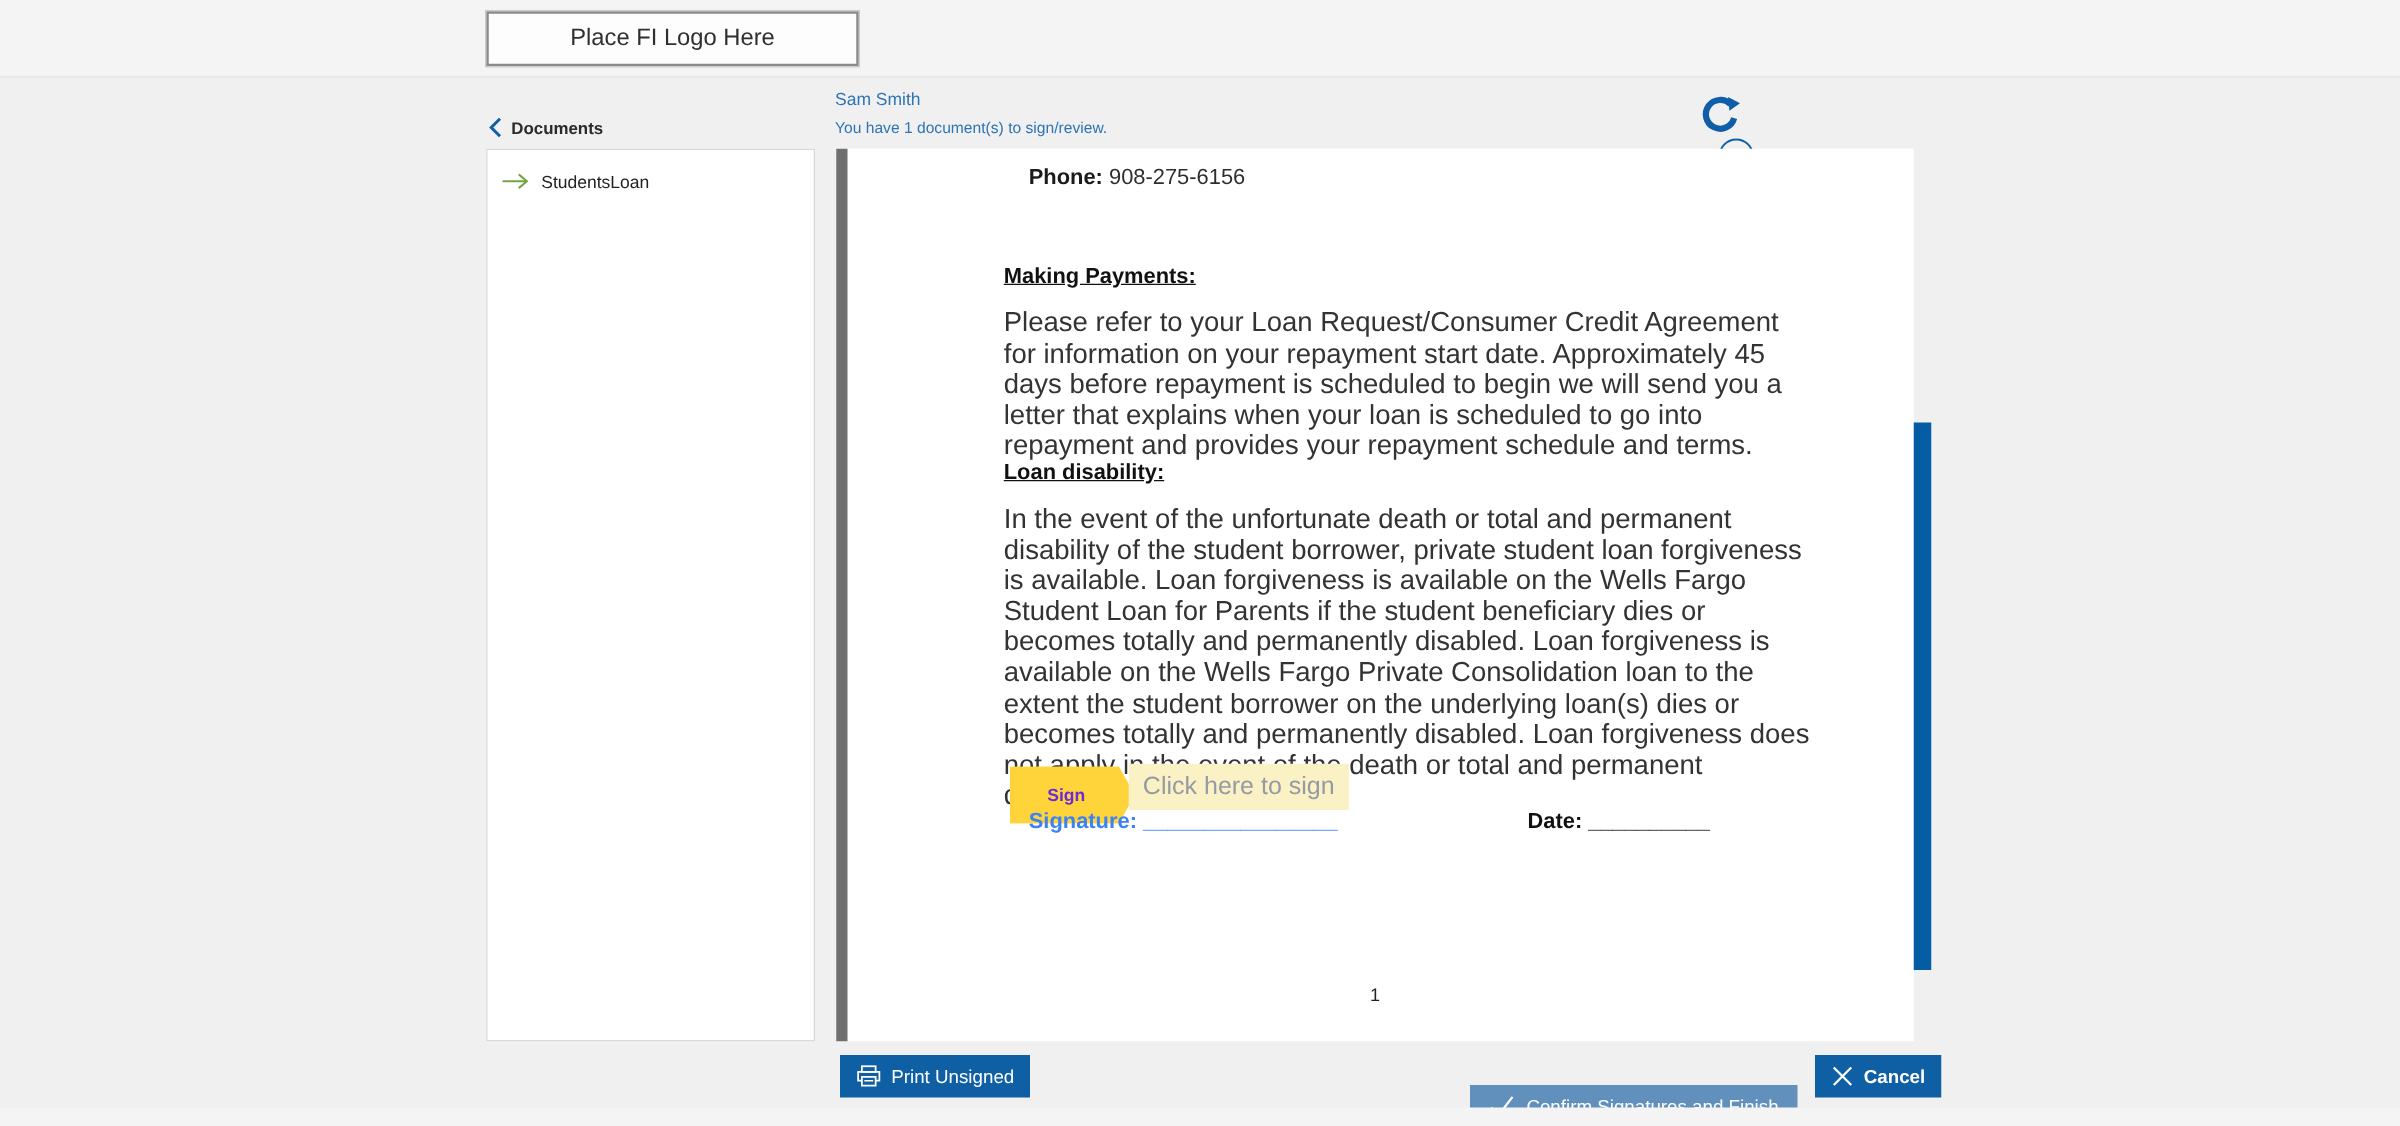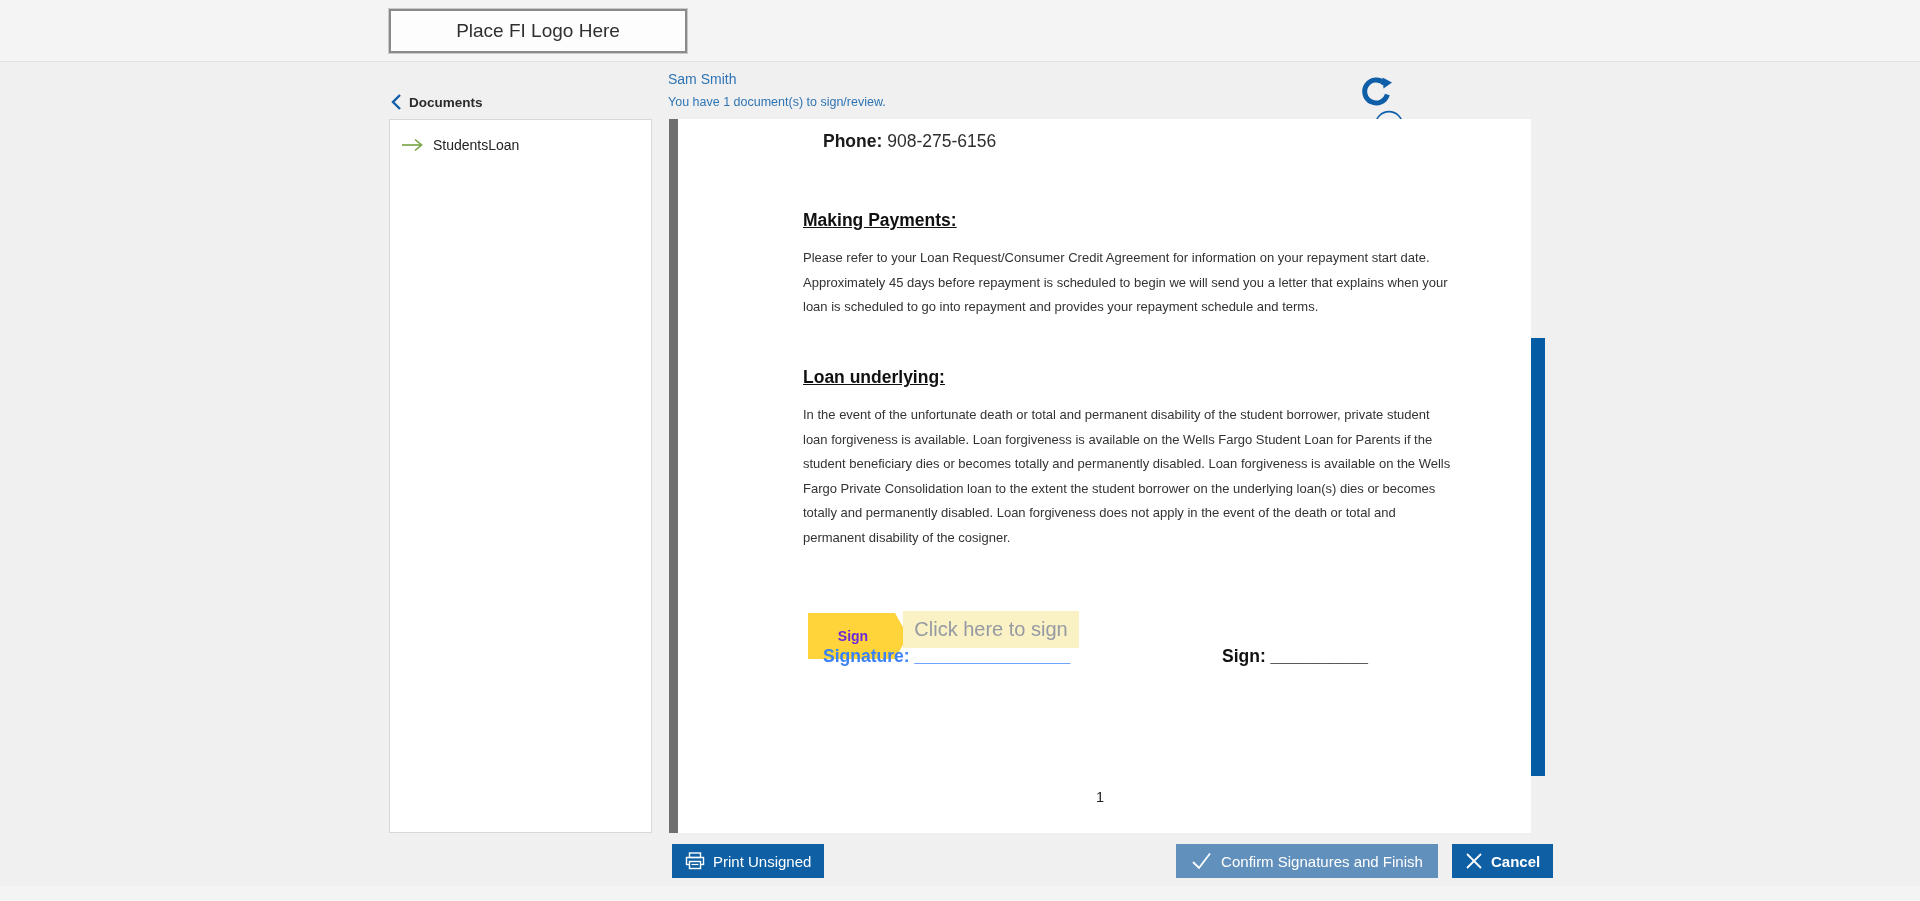--- a/index.html
+++ b/index.html
@@ -40,21 +40,21 @@
   .scroll-thumb { position:absolute; left:1531px; top:338px; width:14px; height:438px;
                   background:#045ca4; cursor:grab; }
 
   .doc-text { color:#2e2e2e;margin-left:20px; }
   .phone-line { position:absolute; left:134px; top:12px; font-size:17.5px; }
   .phone-line b { font-weight:bold; color:#1a1a1a; }
   .doc-heading { position:absolute; left:134px; font-size:17.5px; font-weight:bold; color:#111;
                  text-decoration:underline; }
   .h-making { top:91px; }
   .h-forgive { top:248px; }
-  .doc-para { position:absolute; left:134px; width:648px; font-size:13px; line-height:24.6px;
+  .doc-para { position:absolute; left:134px; width:648px; font-size:22px; line-height:24.6px;
               color:#333; }
   .p-making { top:127px; }
   .p-forgive { top:284px; }
 
   .sign-tab { position:absolute; left:139px; top:494px; width:100px; height:46px;
               background:#ffd43b; color:#6d28d9; font-size:14px;
               display:flex; align-items:center; justify-content:center; cursor:pointer; border:none;
               clip-path:polygon(0 0, calc(100% - 13px) 0, 100% 50%, calc(100% - 13px) 100%, 0 100%);
               padding-right:10px;font-weight:bold; }
   .sign-cta { position:absolute; left:234px; top:492px; width:176px; height:37px;
@@ -62,21 +62,21 @@
               display:flex; align-items:center; justify-content:center; }
   .sig-label { position:absolute; left:134px; top:527px; font-size:17.5px; font-weight:bold; color:#3b82f6;margin-left:20px; }
   .date-label { position:absolute; left:553px; top:527px; font-size:17.5px; font-weight:bold; color:#111; }
   .page-number { position:absolute; left:0; top:670px; width:100%; text-align:center;
                  font-size:14.5px; color:#222; }
 
   
   .btn { position:absolute; top:844px; height:34px; display:flex; align-items:center; gap:8px;
          color:#ffffff; font-size:15px; border:none; cursor:pointer; padding:0 13px;text-align:center; }
   .btn-print   { left:672px;  background:#0e5fa4; }
-  .btn-confirm { left:1176px; background:#6290bc; width:262px; justify-content:center; }
+  .btn-confirm { left:1176px; background:#6290bc; width:262px; justify-content:center;margin-top:24px; }
   .btn-cancel  { left:1452px; background:#0e5fa4; font-weight:bold; }
 
   .bottom-strip { position:absolute; left:0; top:886px; width:1920px; height:15px; background:#f4f4f4; }
 </style>
 </head>
 <body>
 
 <div class="topbar">
   <div class="logo-box">
     <span>Place FI Logo Here</span>
@@ -130,28 +130,28 @@
   <div class="left-bar"></div>
 
   <div class="phone-line doc-text">
     <b>Phone:</b>
     <span>908-275-6156</span>
   </div>
 
   <div class="doc-heading h-making">Making Payments:</div>
   <div class="doc-para p-making">Please refer to your Loan Request/Consumer Credit Agreement for information on your repayment start date. Approximately 45 days before repayment is scheduled to begin we will send you a letter that explains when your loan is scheduled to go into repayment and provides your repayment schedule and terms.</div>
 
-  <div class="doc-heading h-forgive">Loan underlying:</div>
+  <div class="doc-heading h-forgive">Loan disability:</div>
   <div class="doc-para p-forgive">In the event of the unfortunate death or total and permanent disability of the student borrower, private student loan forgiveness is available. Loan forgiveness is available on the Wells Fargo Student Loan for Parents if the student beneficiary dies or becomes totally and permanently disabled. Loan forgiveness is available on the Wells Fargo Private Consolidation loan to the extent the student borrower on the underlying loan(s) dies or becomes totally and permanently disabled. Loan forgiveness does not apply in the event of the death or total and permanent disability of the cosigner.</div>
 
   <button class="sign-tab">Sign</button>
   <button class="sign-cta">Click here to sign</button>
 
   <div class="sig-label">Signature: ________________</div>
-  <div class="date-label">Sign: __________</div>
+  <div class="date-label">Date: __________</div>
 
   <div class="page-number">1</div>
 </div>
 
 <div class="scroll-thumb"></div>
 
 <button class="btn btn-print">
   <svg width="20" height="18" viewBox="0 0 20 18">
     <rect x="4.5" y="1" width="11" height="4.5" fill="none" stroke="#ffffff" stroke-width="1.4"></rect>
     <rect x="1.5" y="5.5" width="17" height="7" fill="none" stroke="#ffffff" stroke-width="1.4"></rect>

